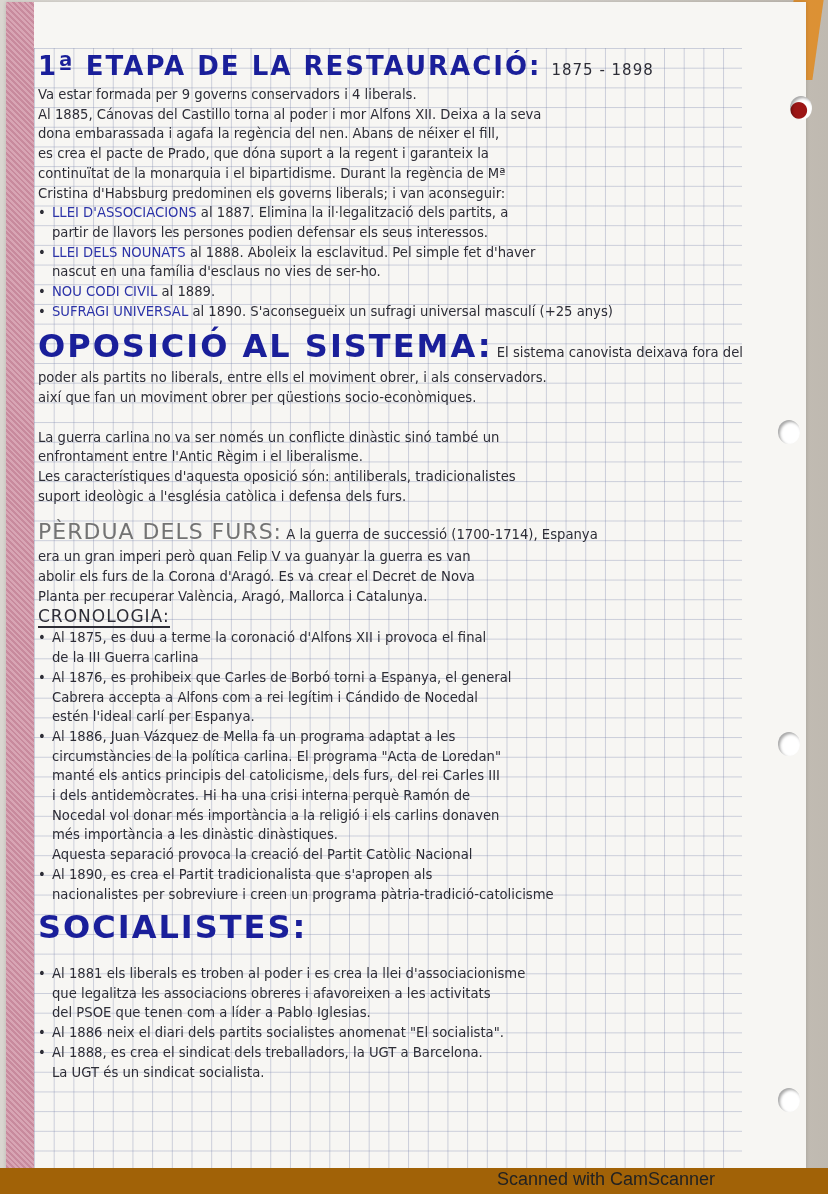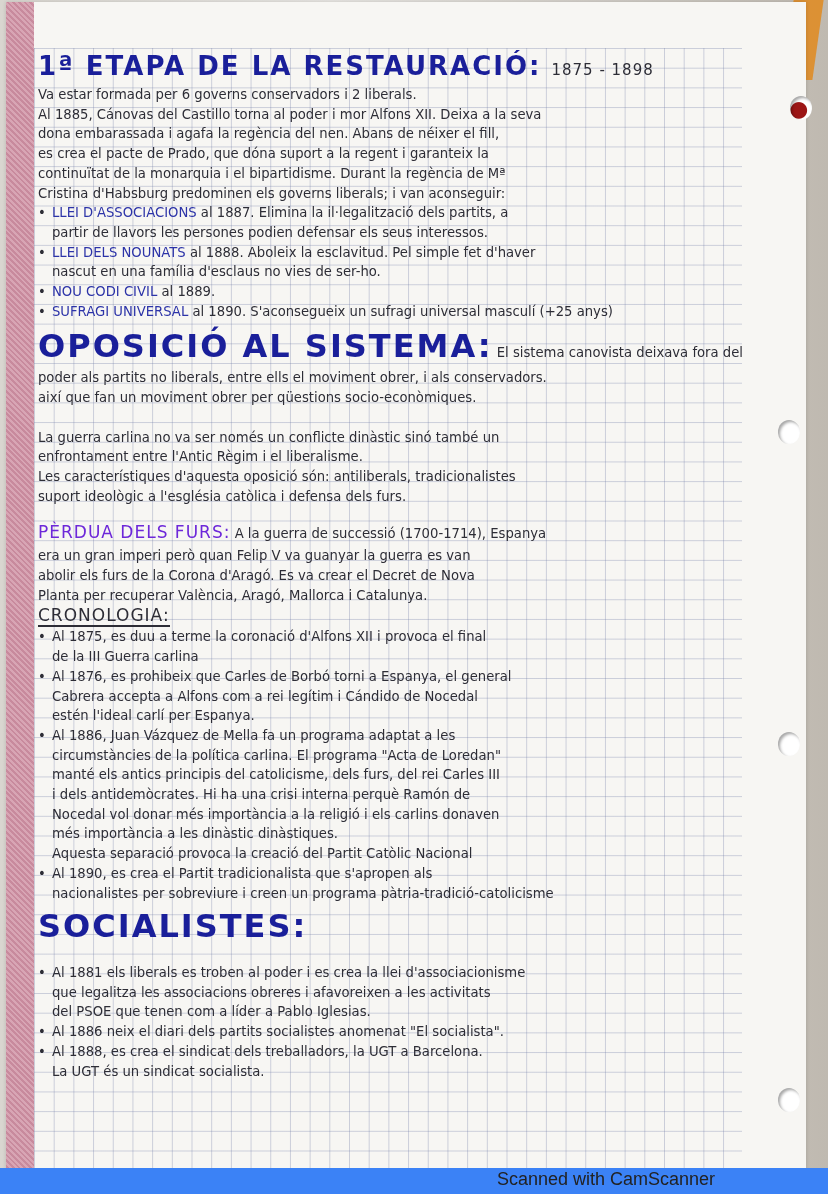--- a/index.html
+++ b/index.html
@@ -18,23 +18,23 @@
     .hole.red { background: radial-gradient(circle at 40% 60%, #9c1616 0 40%, #ffffff 45%); }
     .content { position:absolute; left:38px; top:51px; width:780px; color:#2d2d36; }
     .h1 { font-family:"DejaVu Sans", sans-serif; font-weight:bold; color:#1a1f9a; letter-spacing:2px; }
     .h1 .date { font-weight:normal; color:#2d2d36; font-size:15px; letter-spacing:1px; margin-left:10px; }
     .line { font-size:13.2px; line-height:19.7px; white-space:nowrap; font-family:"DejaVu Sans", sans-serif; }
     .blue { color:#2c33a8; }
     .bullet { display:inline-block; width:14px; }
     .section-gap { height:19.7px; }
     .section-title { font-size:32px; line-height:34px; }
     .big-title { font-size:26px; line-height:30px; }
-    .sub-title { font-size:17px; color:#6d28d9; letter-spacing:1px; }
+    .sub-title { font-size:22px; color:#737373; letter-spacing:1px; }
     .crono { font-size:17px; border-bottom:2px solid #2d2d36; display:inline-block; letter-spacing:1px; }
-    .watermark { position:absolute; left:0; top:1168px; width:828px; height:26px; background:#3b82f6; }
+    .watermark { position:absolute; left:0; top:1168px; width:828px; height:26px; background:#a16207; }
     .watermark span { position:absolute; left:497px; top:1px; font-family:"Liberation Sans", sans-serif; font-size:18px; color:#222; }
   </style>
 </head>
 <body>
 
 <div class="photo">
   <div class="orange-tab"></div>
 </div>
 <div class="page"></div>
 <div class="margin-strip"></div>
@@ -43,21 +43,21 @@
 <div class="hole" style="left:778px; top:420px;"></div>
 <div class="hole" style="left:778px; top:732px;"></div>
 <div class="hole" style="left:778px; top:1088px;"></div>
 
 <div class="content">
 
   <div>
     <div class="h1 big-title">
       <span>1ª ETAPA DE LA RESTAURACIÓ:</span><span class="date">1875 - 1898</span>
     </div>
-    <div class="line">Va estar formada per 6 governs conservadors i 2 liberals.</div>
+    <div class="line">Va estar formada per 9 governs conservadors i 4 liberals.</div>
     <div class="line">Al 1885, Cánovas del Castillo torna al poder i mor Alfons XII. Deixa a la seva</div>
     <div class="line">dona embarassada i agafa la regència del nen. Abans de néixer el fill,</div>
     <div class="line">es crea el pacte de Prado, que dóna suport a la regent i garanteix la</div>
     <div class="line">continuïtat de la monarquia i el bipartidisme. Durant la regència de Mª</div>
     <div class="line">Cristina d'Habsburg predominen els governs liberals; i van aconseguir:</div>
 
     <div class="line"><span class="bullet">•</span><span class="blue">LLEI D'ASSOCIACIONS</span><span> al 1887. Elimina la il·legalització dels partits, a</span></div>
     <div class="line" style="padding-left:14px">partir de llavors les persones podien defensar els seus interessos.</div>
     <div class="line"><span class="bullet">•</span><span class="blue">LLEI DELS NOUNATS</span><span> al 1888. Aboleix la esclavitud. Pel simple fet d'haver</span></div>
     <div class="line" style="padding-left:14px">nascut en una família d'esclaus no vies de ser-ho.</div>

